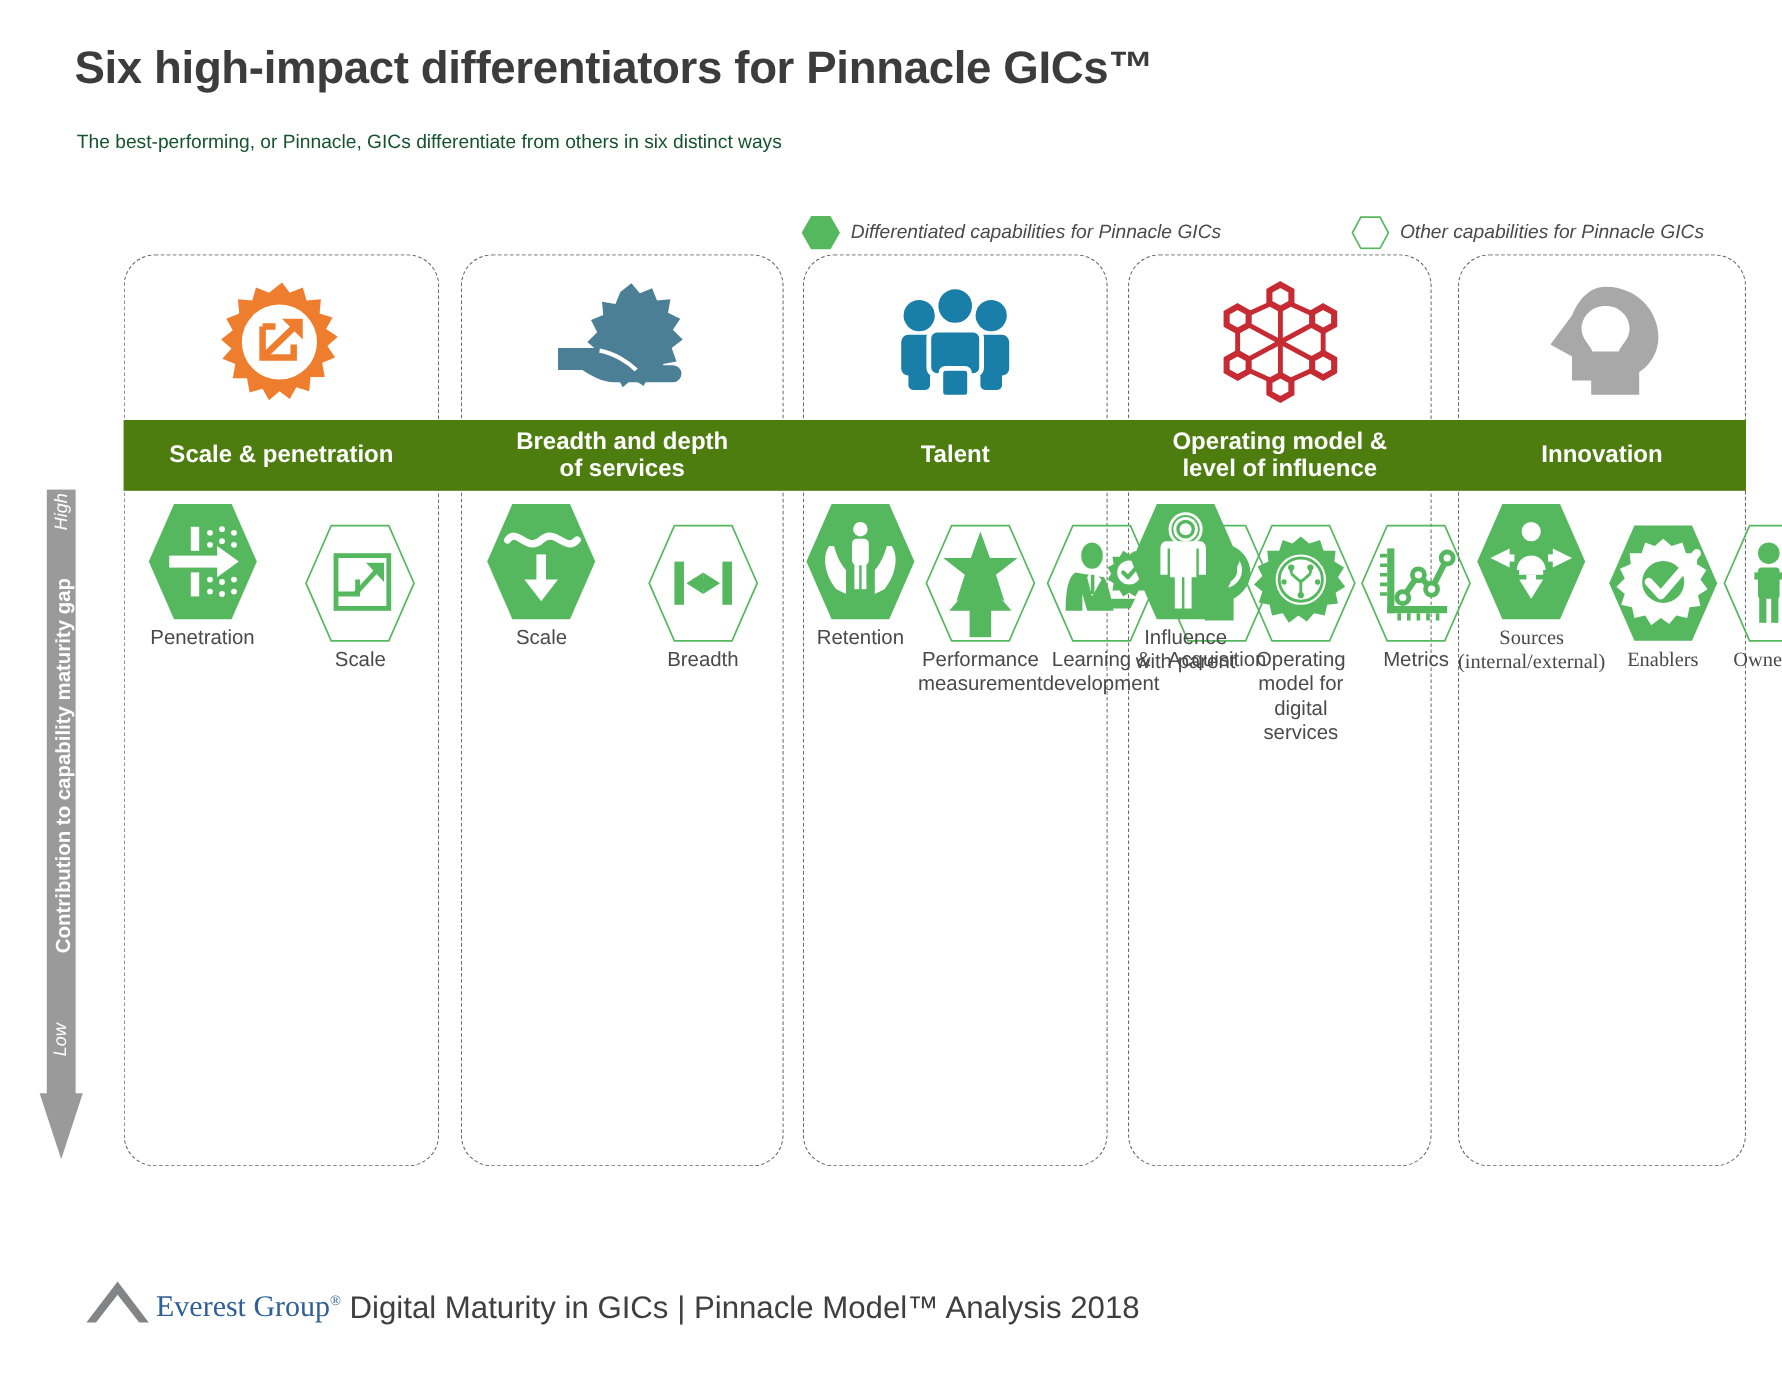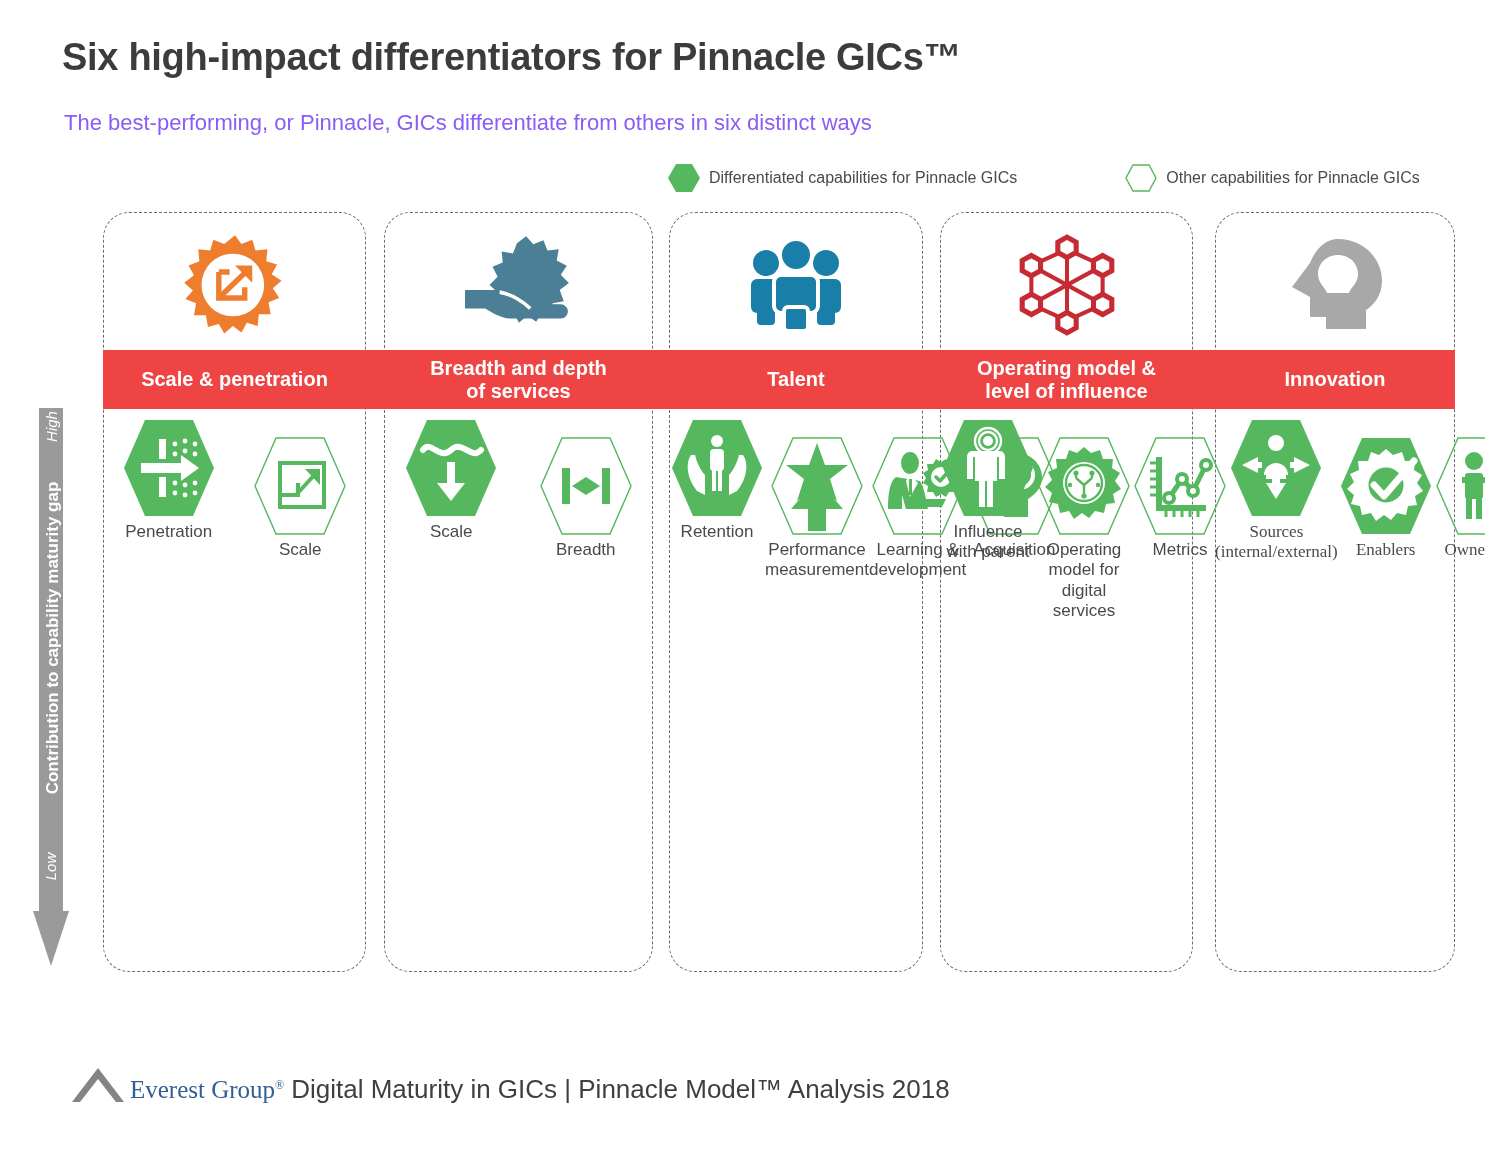--- a/index.html
+++ b/index.html
@@ -14,28 +14,28 @@
   .page{position:absolute;inset:0;}
 
   
   .title{
     position:absolute;left:62px;top:36px;
     font-size:38px;font-weight:bold;color:#3c3c3c;
     letter-spacing:-0.3px;white-space:nowrap;
   }
   .subtitle{
     position:absolute;left:64px;top:110px;
-    font-size:22px;color:#8b5cf6;white-space:nowrap;
+    font-size:16px;color:#14532d;white-space:nowrap;
   }
 
   
   .legend{
-    position:absolute;left:668px;top:164px;
+    position:absolute;left:668px;top:180px;
     display:flex;align-items:center;gap:0px;
-    font-size:16px;color:#4a4a4a;
+    font-size:16px;color:#4a4a4a;font-style:italic;
   }
   .legend-item{display:flex;align-items:center;}
   .legend-item.first{margin-right:108px;}
   .legend-swatch{width:32px;height:28px;margin-right:9px;flex:none;}
   .legend-label{white-space:nowrap;}
 
   
   .axis{
     position:absolute;left:33px;top:408px;width:36px;height:560px;
   }
@@ -78,21 +78,21 @@
 
   
   .cat-icon{
     position:absolute;left:0;right:0;top:12px;height:120px;
     display:flex;align-items:center;justify-content:center;
   }
 
   
   .band{
     position:absolute;left:103px;top:350px;width:1352px;height:59px;
-    background:#ef4444;
+    background:#4d7c0f;
   }
   .band-cell{
     position:absolute;top:0;height:59px;
     display:flex;align-items:center;justify-content:center;
     color:#ffffff;font-size:20px;font-weight:bold;line-height:1.15;text-align:center;
   }
   .bc-0{left:0px;   width:263px;}
   .bc-1{left:281px; width:269px;}
   .bc-2{left:566px; width:254px;}
   .bc-3{left:837px; width:253px;}

